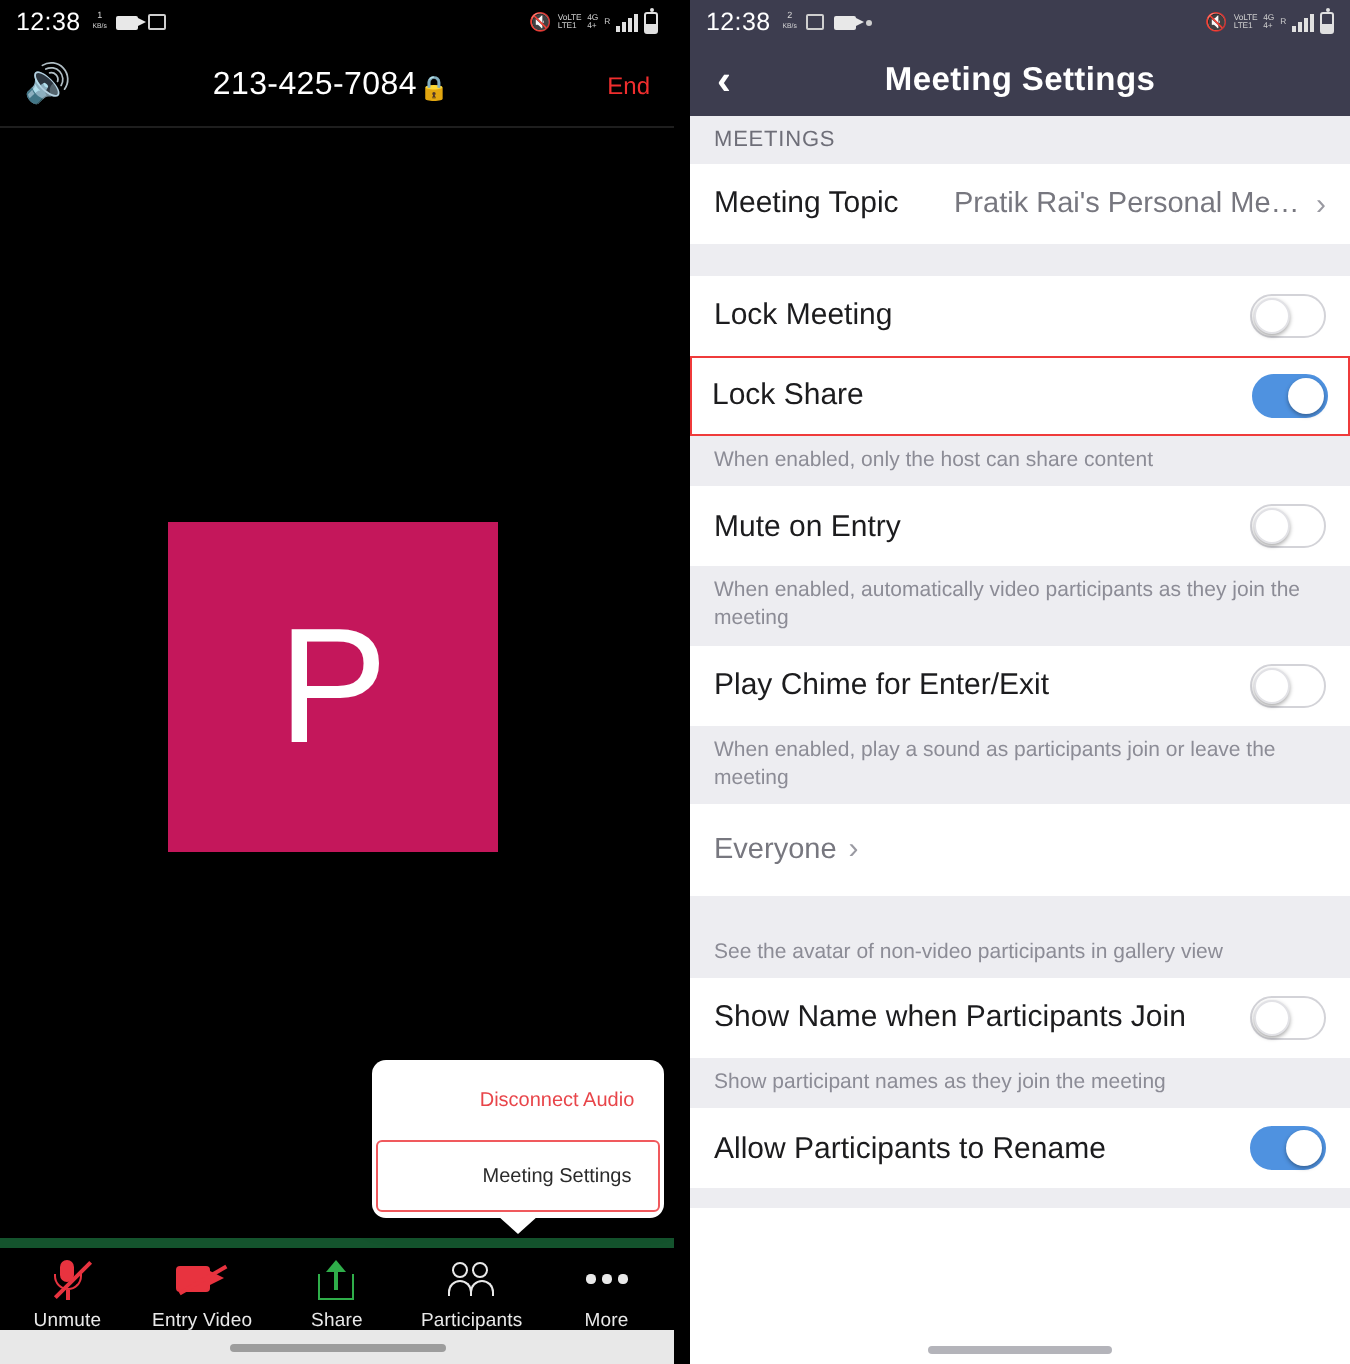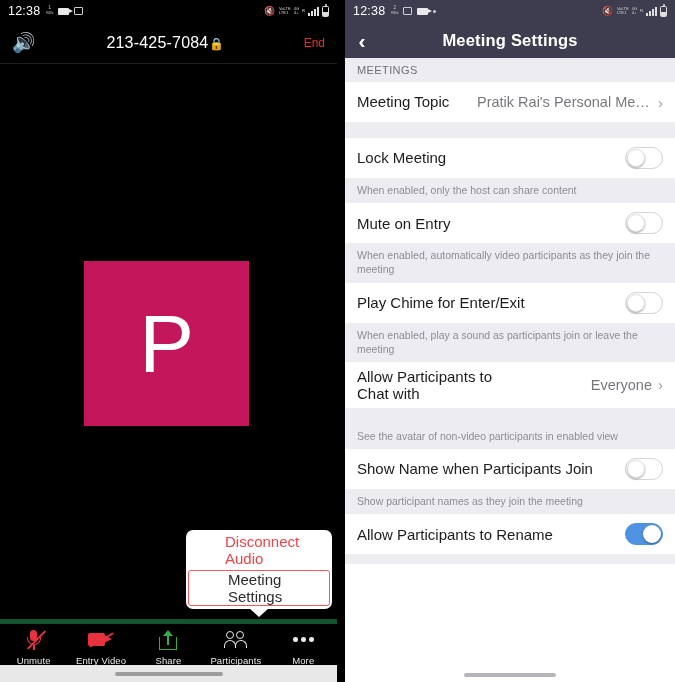--- a/index.html
+++ b/index.html
@@ -102,21 +102,21 @@
   
   .popup {
     position: absolute; left: 186px; top: 530px;
     width: 146px; background: #ffffff;
     border-radius: 7px;
     box-shadow: 0 2px 10px rgba(0,0,0,.5);
     overflow: visible; z-index: 6;
   }
   .popup-item {
     height: 40px; display: flex; align-items: center; justify-content: center;
-    font-size: 15px; color: #2b2b2b; padding-left: 39px;
+    font-size: 10px; color: #2b2b2b; padding-left: 39px;
   }
   .popup-item.danger { color: #e8454a; }
   .popup-item.highlighted {
     border: 1.6px solid #f0595d; border-radius: 3px;
     margin: 0 2px 3px 2px; height: 36px;
   }
   .popup-arrow {
     position: absolute; left: 63px; bottom: -8px;
     width: 0; height: 0;
     border-left: 10px solid transparent;
@@ -453,48 +453,52 @@
 
         <div class="gap"></div>
 
         <div class="row">
           <span class="row-label">Lock Meeting</span>
           <span class="toggle off">
               <span class="knob"></span>
             </span>
         </div>
 
+        <div class="row highlight">
+          <span class="row-label">Lock Share</span>
+          <span class="toggle on">
+              <span class="knob"></span>
+            </span>
+        </div>
         <div class="hint">When enabled, only the host can share content</div>
 
         <div class="row">
           <span class="row-label">Mute on Entry</span>
           <span class="toggle off">
               <span class="knob"></span>
             </span>
         </div>
         <div class="hint">When enabled, automatically video participants as they join the meeting</div>
 
         <div class="row">
           <span class="row-label">Play Chime for Enter/Exit</span>
           <span class="toggle off">
               <span class="knob"></span>
             </span>
         </div>
         <div class="hint">When enabled, play a sound as participants join or leave the meeting</div>
 
         <div class="row" style="min-height:46px">
-          <span class="row-label two-line">Allow Participants to
-Chat with</span>
           <span class="row-value">Everyone</span>
           <span class="chev">›</span>
         </div>
 
         <div class="gap"></div>
 
-        <div class="hint">See the avatar of non-video participants in enabled view</div>
+        <div class="hint">See the avatar of non-video participants in gallery view</div>
 
         <div class="row">
           <span class="row-label">Show Name when Participants Join</span>
           <span class="toggle off">
               <span class="knob"></span>
             </span>
         </div>
         <div class="hint">Show participant names as they join the meeting</div>
 
         <div class="row">

